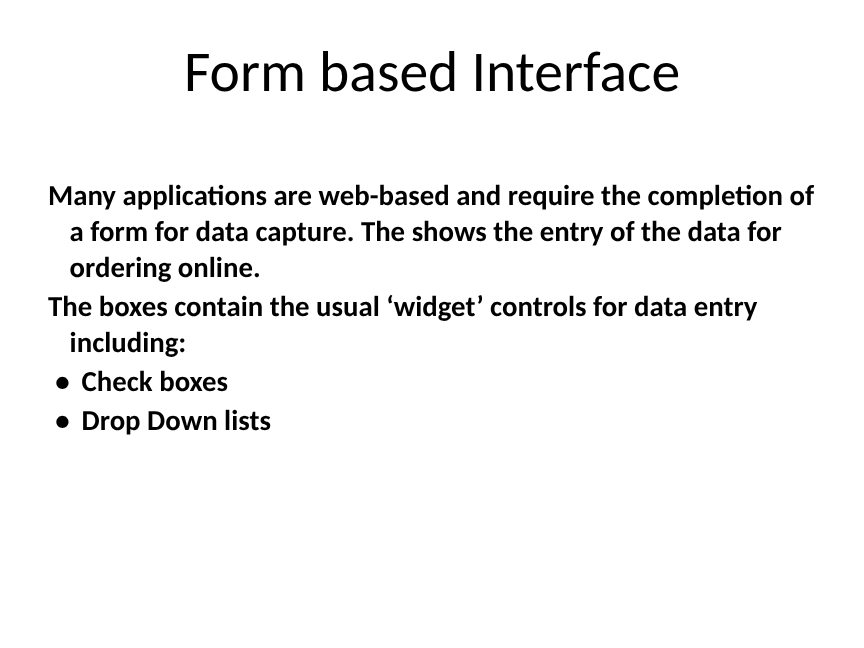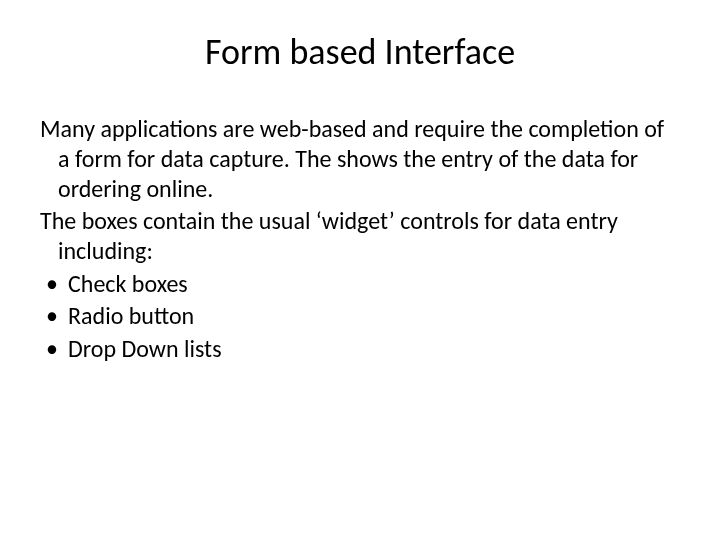--- a/index.html
+++ b/index.html
@@ -1,32 +1,33 @@
 <!DOCTYPE html>
 <html><head>
   <meta charset="utf-8">
   <style>
     * {
       margin: 0;
       padding: 0;
       box-sizing: border-box;
+      font-weight: bold;
     }
     body {
       width: 720px;
       height: 540px;
       background: #ffffff;
       font-family: Calibri, 'Segoe UI', Arial, sans-serif;
       color: #000000;
       padding: 30px 40px 40px 40px;
     }
     .title {
-      font-size: 36px;
+      font-size: 48px;
       font-weight: 400;
       text-align: center;
-      margin-bottom: 40px;
+      margin-bottom: 60px;
       color: #000000;
     }
     .body-text {
       font-size: 24px;
       line-height: 1.25;
       color: #000000;
       padding-left: 18px;
       text-indent: -18px;
       margin-bottom: 2px;
     }
@@ -51,15 +52,14 @@
 </head>
 <body>
 
 <h1 class="title">Form based Interface</h1>
 
 <p class="body-text">Many applications are web-based and require the completion of a form for data capture. The shows the entry of the data for ordering online.</p>
 <p class="body-text">The boxes contain the usual ‘widget’ controls for data entry including:</p>
 
 <ul class="bullet-list">
   <li>Check boxes</li>
-  <li>Radio button</li>
   <li>Drop Down lists</li>
 </ul>
 
 </body></html>

